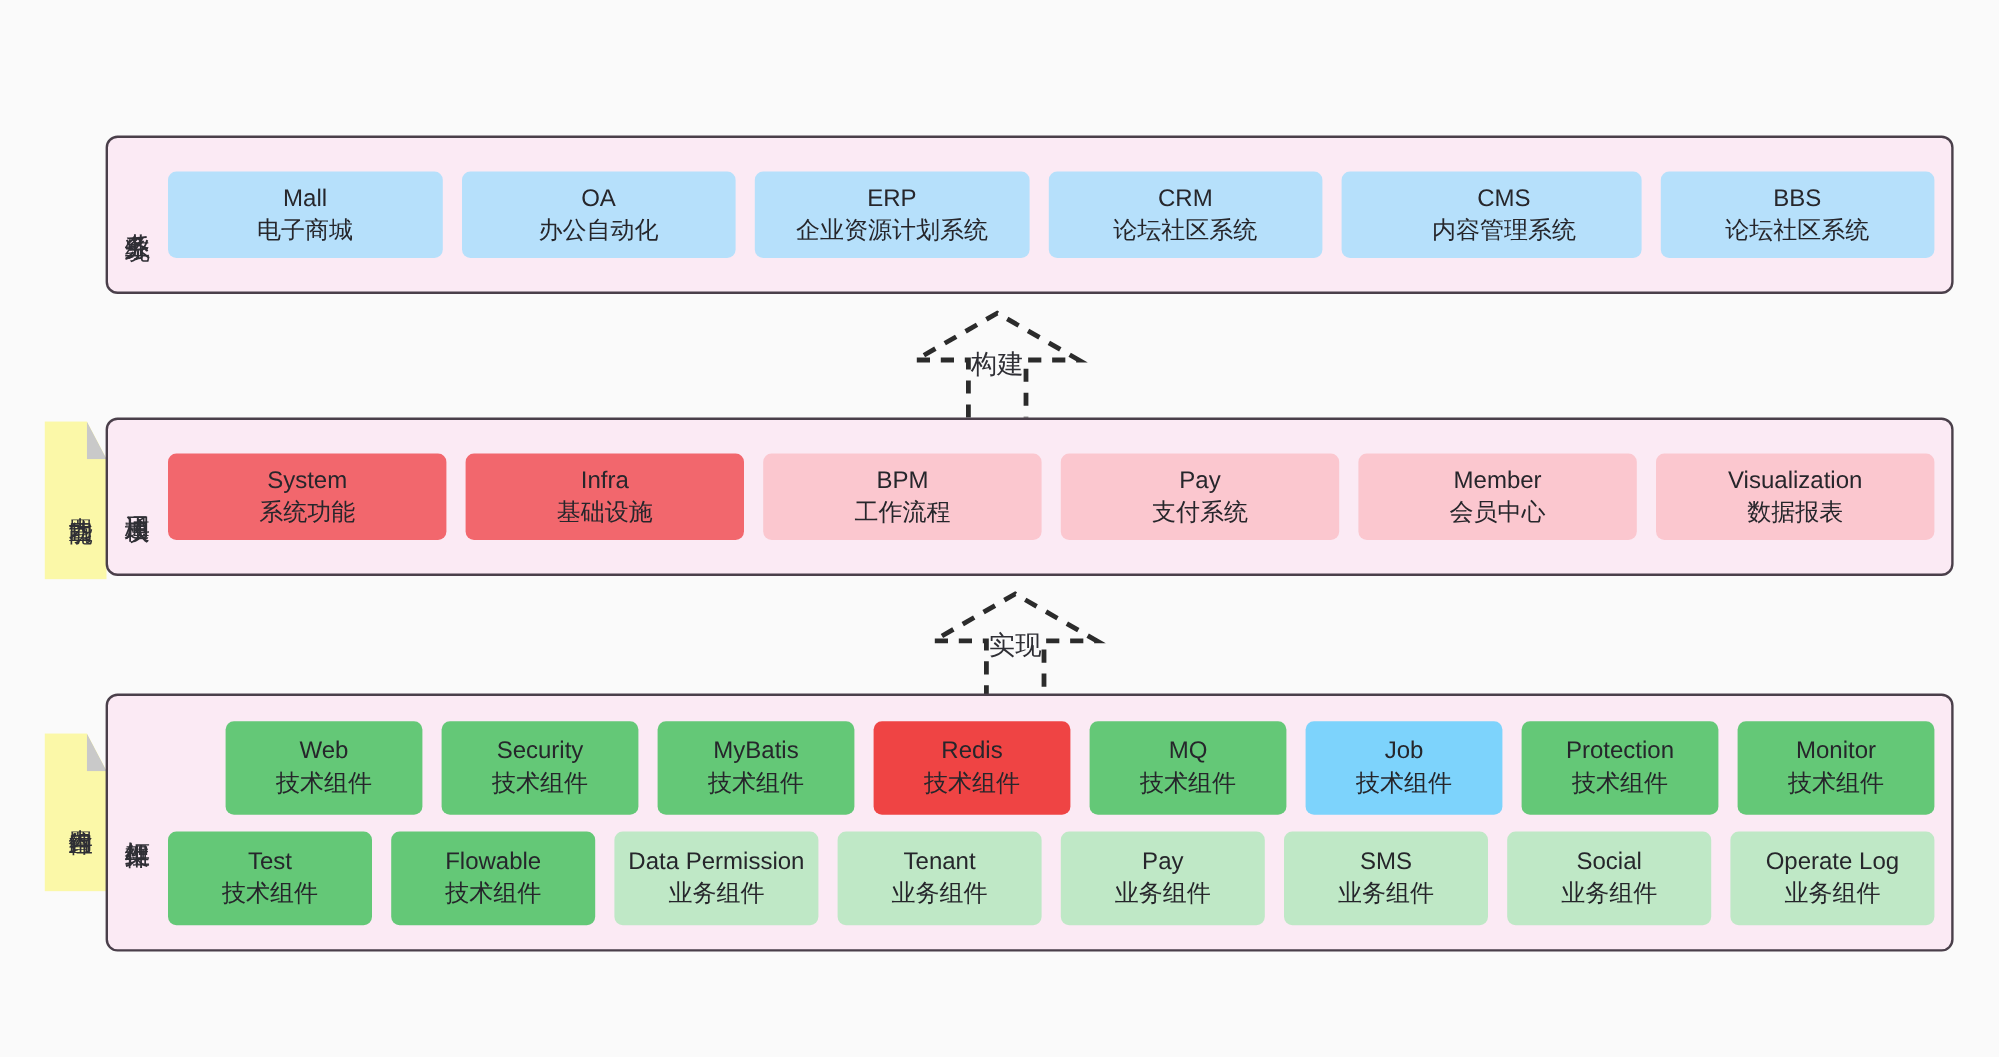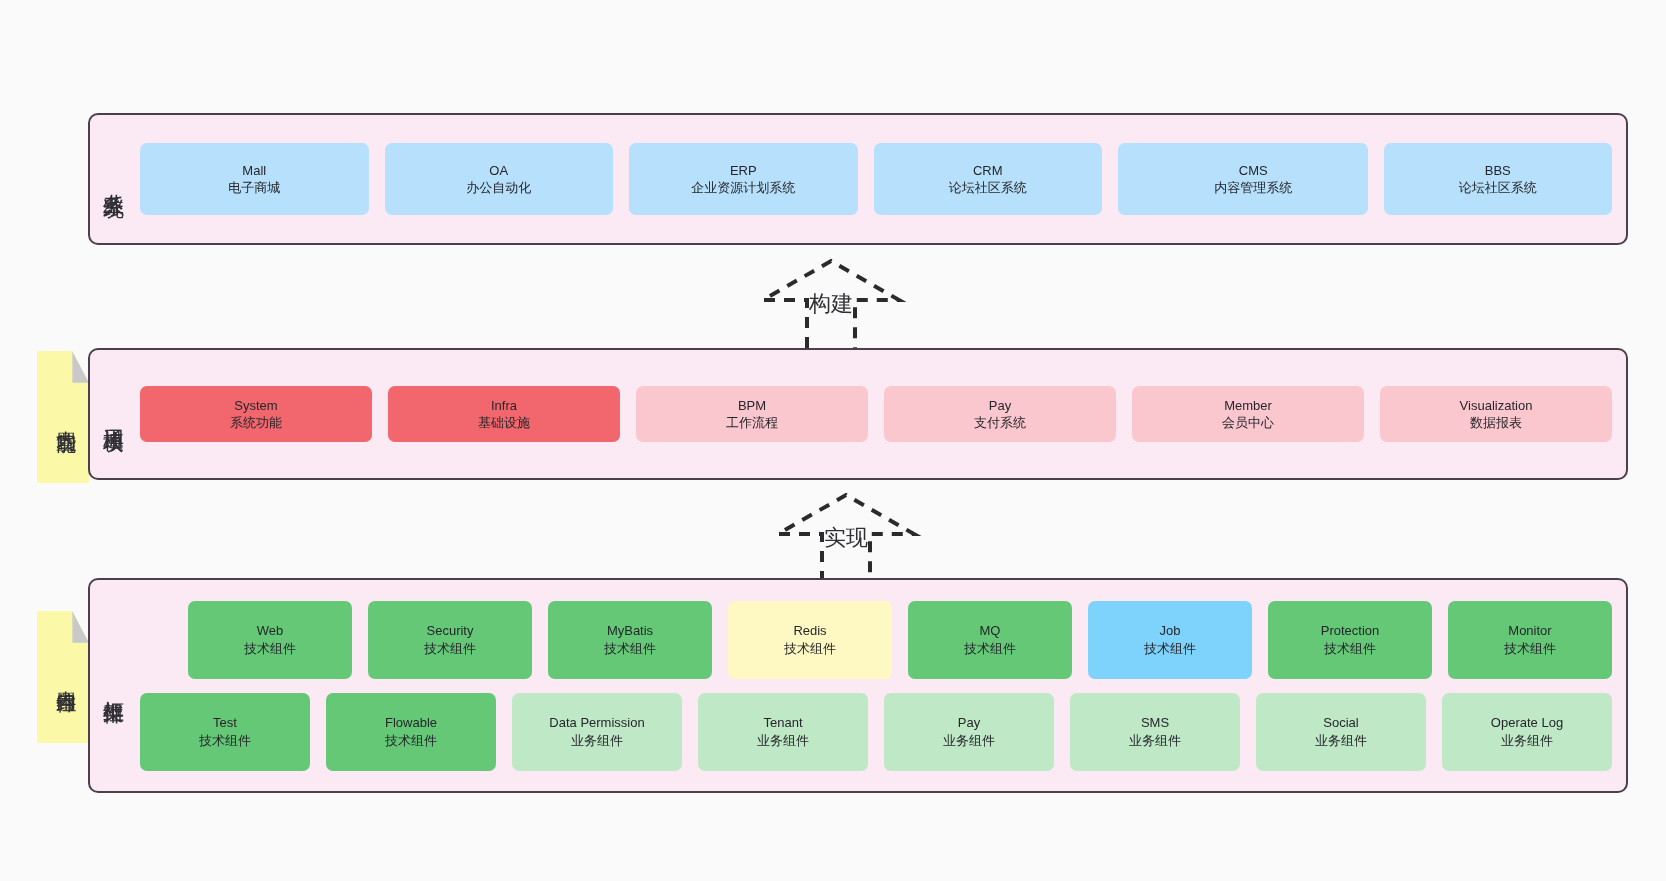--- a/index.html
+++ b/index.html
@@ -53,21 +53,21 @@
     align-items:stretch;
   }
   .box{
     flex:1 1 0;
     border-radius:7px;
     display:flex;
     flex-direction:column;
     align-items:center;
     justify-content:center;
     text-align:center;
-    font-size:13px;
+    font-size:20px;
     line-height:1.32;
     color:#26262b;
     box-sizing:border-box;
     padding:6px 4px;
     user-select:none;
   }
   .box .en{white-space:nowrap;}
   .box .cn{white-space:nowrap;}
   .box.wrap .en{white-space:normal;}
 
@@ -162,21 +162,21 @@
   </div>
 
   <div class="note" style="left:37px;top:351px;width:52px;height:132px;">
     <span class="fold"></span>
     <span>内置功能</span>
   </div>
 
   <div class="layer" style="left:88px;top:348px;width:1540px;height:132px;">
     <div class="layer-title">通用模块</div>
     <div class="layer-body">
-      <div class="row" style="height:56px;">
+      <div class="row" style="height:72px;">
         <div class="box c-red" style="background: rgb(242, 103, 109);">
           <div class="en">System</div>
           <div class="cn">系统功能</div>
         </div>
         <div class="box c-red" style="background: rgb(242, 103, 109);">
           <div class="en">Infra</div>
           <div class="cn">基础设施</div>
         </div>
         <div class="box c-pink" style="background: rgb(251, 199, 207);">
           <div class="en">BPM</div>
@@ -220,21 +220,21 @@
           <div class="cn">技术组件</div>
         </div>
         <div class="box c-green" style="background: rgb(100, 200, 119);">
           <div class="en">Security</div>
           <div class="cn">技术组件</div>
         </div>
         <div class="box c-green" style="background: rgb(100, 200, 119);">
           <div class="en">MyBatis</div>
           <div class="cn">技术组件</div>
         </div>
-        <div class="box c-green" style="background: #fef9c3;">
+        <div class="box c-green" style="background: #ef4444;">
           <div class="en">Redis</div>
           <div class="cn">技术组件</div>
         </div>
         <div class="box c-green" style="background: rgb(100, 200, 119);">
           <div class="en">MQ</div>
           <div class="cn">技术组件</div>
         </div>
         <div class="box c-green" style="background: #7dd3fc;">
           <div class="en">Job</div>
           <div class="cn">技术组件</div>

